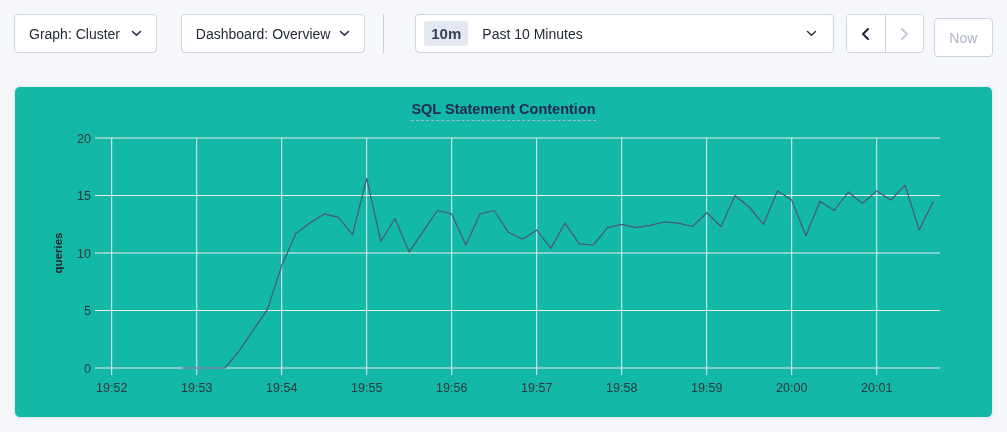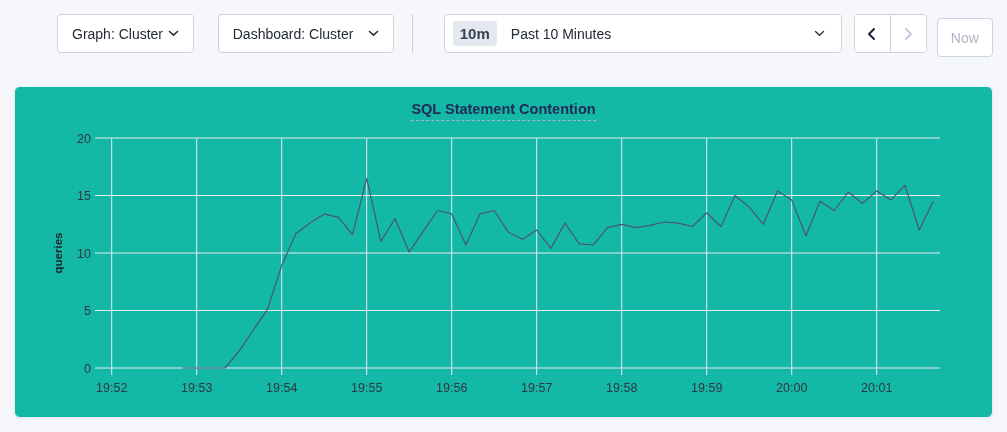--- a/index.html
+++ b/index.html
@@ -21,21 +21,21 @@
     background: #FFFFFF;
     border: 1px solid #CDD3E0;
     border-radius: 4px;
     display: flex;
     align-items: center;
     font-family: "Liberation Sans", sans-serif;
     font-size: 14px;
     color: #242A35;
     cursor: pointer;
   }
-  .dd { justify-content: space-between; padding: 0 14px; margin-left: 43px; }
+  .dd { justify-content: space-between; padding: 0 14px; }
   #graph-dd { width: 144px; }
   #dash-dd { width: 186px; margin-left: 24px; }
   .divider {
     width: 1px; height: 39px;
     background: #C9CFDC;
     margin-left: 18px;
   }
   .time-picker {
     width: 423px;
     margin-left: 31px;
@@ -118,21 +118,21 @@
   <div class="toolbar">
 
     <button class="btn dd" id="graph-dd">
       <span>Graph: Cluster</span>
       <svg width="11" height="7" viewBox="0 0 11 7">
         <polyline points="1.5,1.5 5.5,5.2 9.5,1.5" fill="none" stroke="#2A3142" stroke-width="1.6" stroke-linecap="round" stroke-linejoin="round"></polyline>
       </svg>
     </button>
 
     <button class="btn dd" id="dash-dd">
-      <span>Dashboard: Cluster</span>
+      <span>Dashboard: Overview</span>
       <svg width="11" height="7" viewBox="0 0 11 7">
         <polyline points="1.5,1.5 5.5,5.2 9.5,1.5" fill="none" stroke="#2A3142" stroke-width="1.6" stroke-linecap="round" stroke-linejoin="round"></polyline>
       </svg>
     </button>
 
     <div class="divider"></div>
 
     <div class="btn time-picker">
       <span class="badge">10m</span>
       <span class="tp-label">Past 10 Minutes</span>

